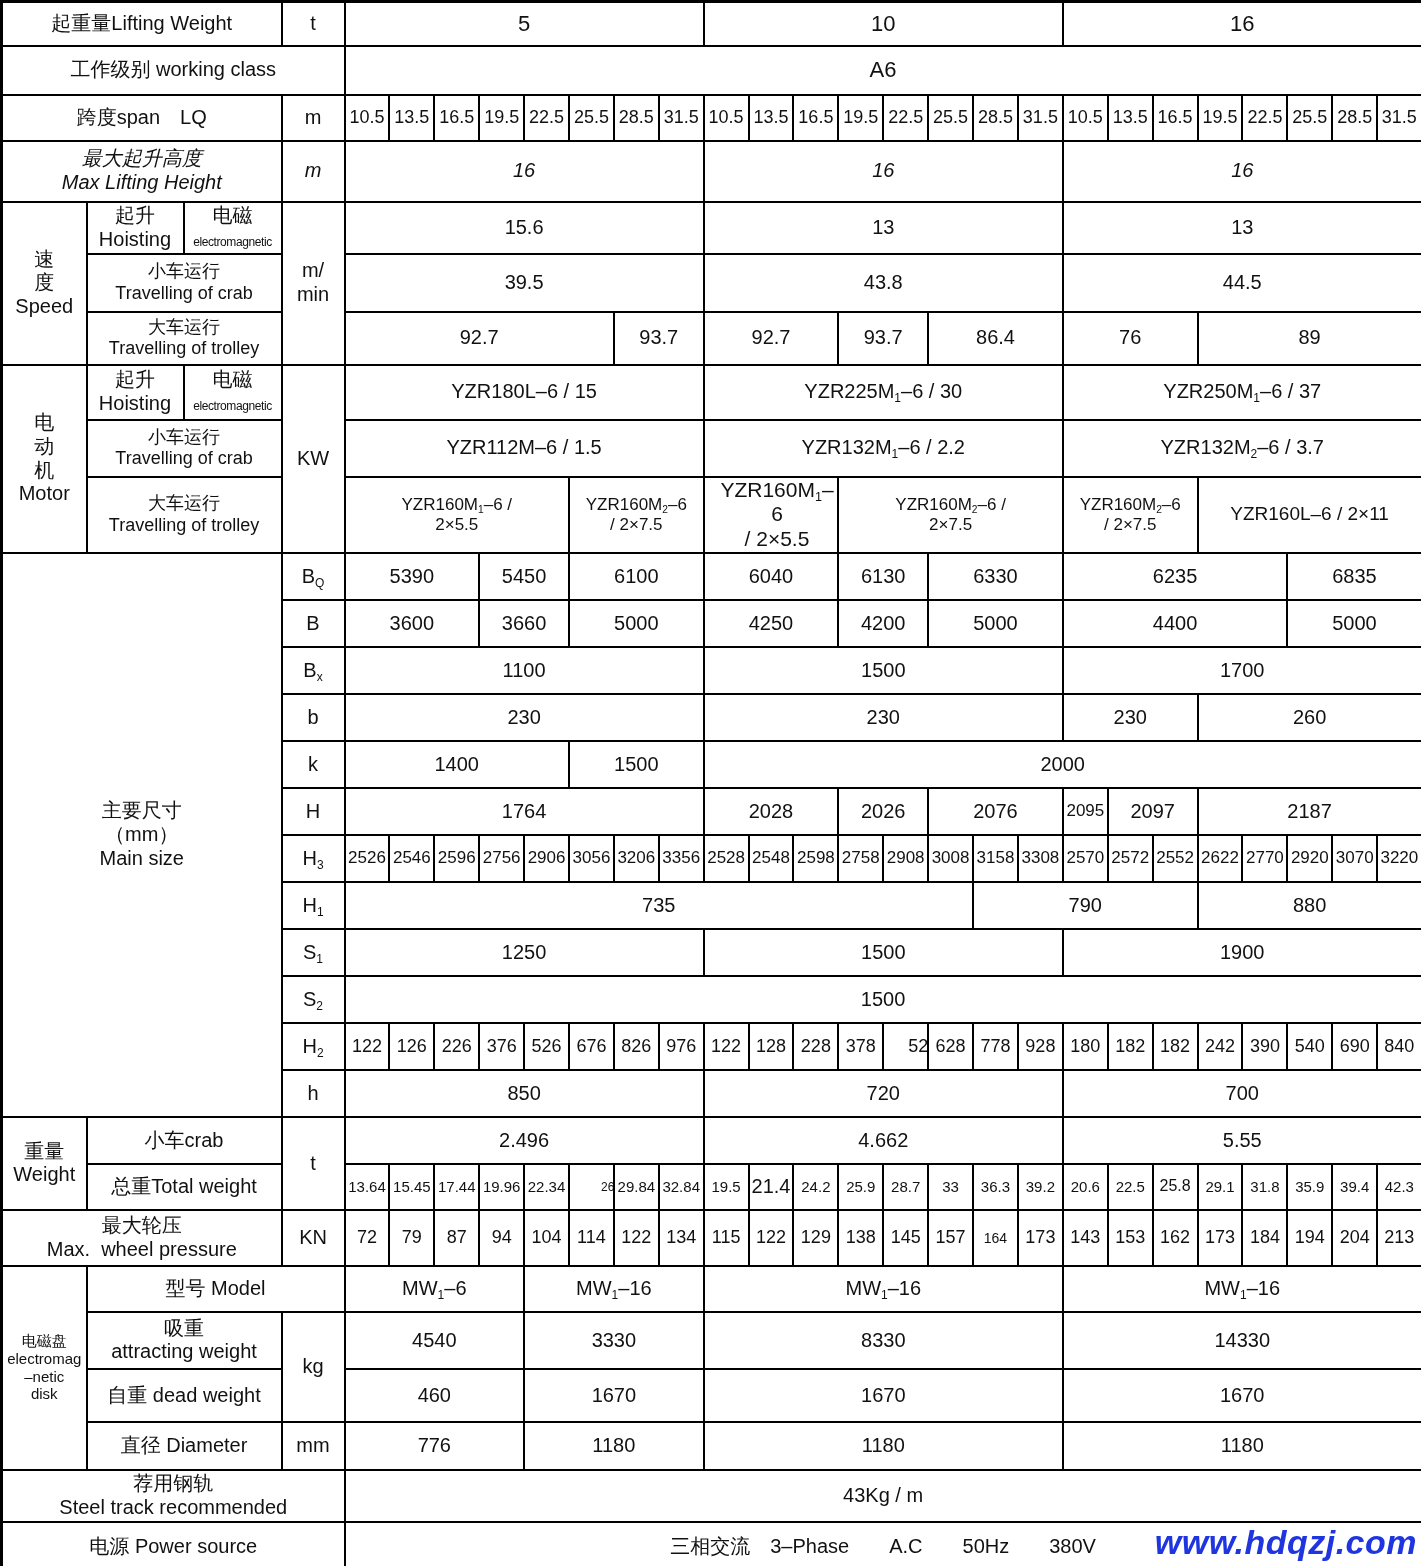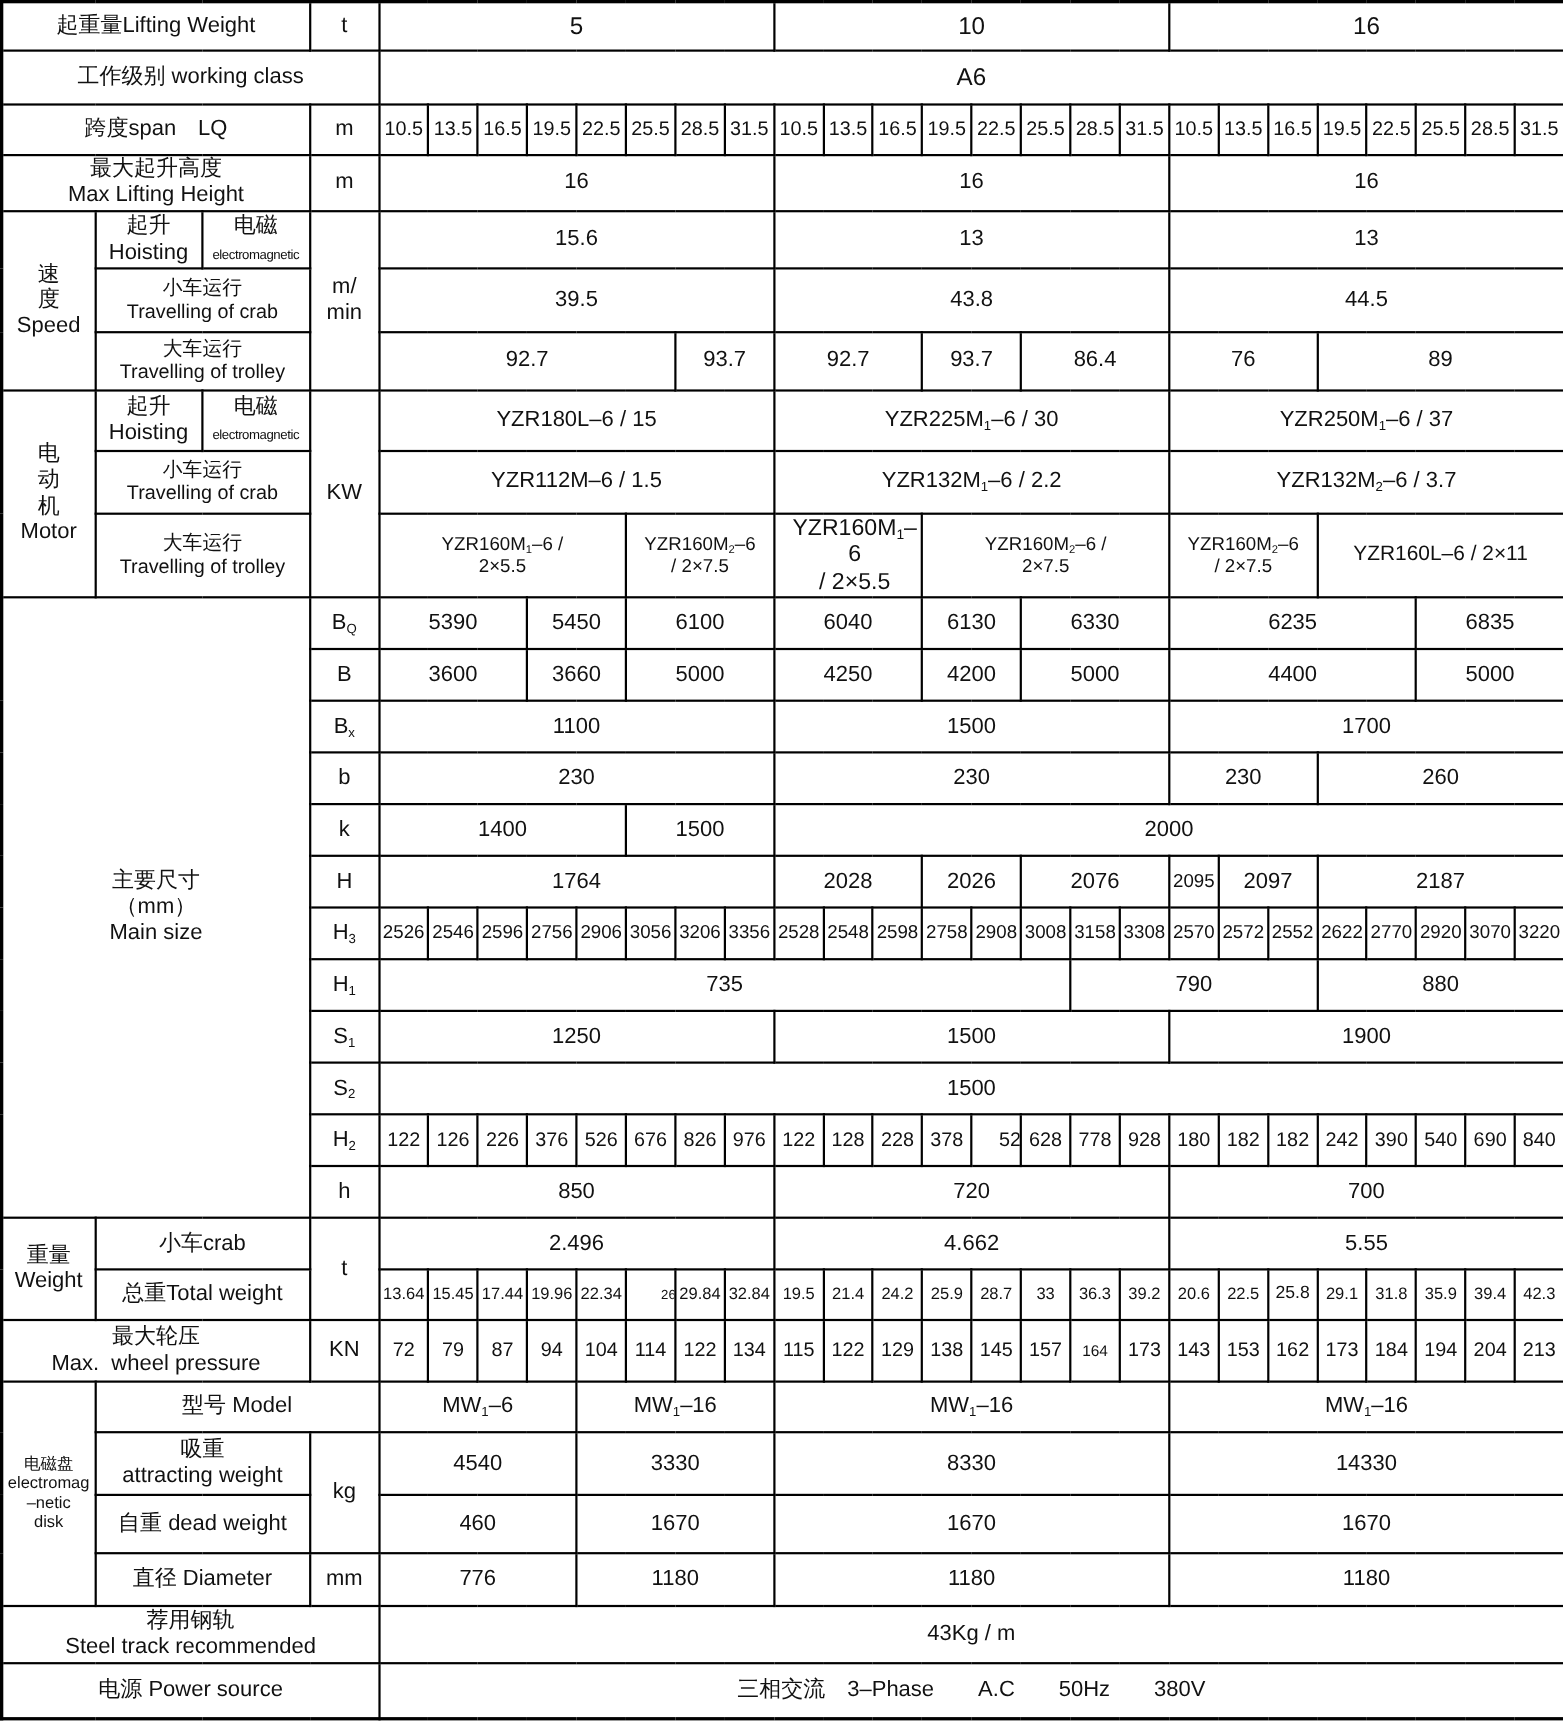--- a/index.html
+++ b/index.html
@@ -115,21 +115,21 @@
           <td class="val" style="font-size: 18px;">31.5</td>
           <td class="val" style="font-size: 18px;">10.5</td>
           <td class="val" style="font-size: 18px;">13.5</td>
           <td class="val" style="font-size: 18px;">16.5</td>
           <td class="val" style="font-size: 18px;">19.5</td>
           <td class="val" style="font-size: 18px;">22.5</td>
           <td class="val" style="font-size: 18px;">25.5</td>
           <td class="val" style="font-size: 18px;">28.5</td>
           <td class="val" style="font-size: 18px;">31.5</td>
         </tr>
-        <tr style="height: 51px;">
+        <tr style="height: 61px; font-style: italic;">
           <td class="lbl" colspan="3">最大起升高度<br>Max Lifting Height</td>
           <td class="lbl">m</td>
           <td class="val" colspan="8">16</td>
           <td class="val" colspan="8">16</td>
           <td class="val" colspan="8">16</td>
         </tr>
         <tr style="height: 52px;">
           <td class="lbl" rowspan="3">速<br>度<br>Speed</td>
           <td class="lbl">起升<br>Hoisting</td>
           <td class="lbl">电磁<br><span class="xs">electromagnetic</span></td>
@@ -318,21 +318,21 @@
           <td class="lbl" colspan="2">总重Total weight</td>
           <td class="val" style="font-size: 15px;">13.64</td>
           <td class="val" style="font-size: 15px;">15.45</td>
           <td class="val" style="font-size: 15px;">17.44</td>
           <td class="val" style="font-size: 15px;">19.96</td>
           <td class="val" style="font-size: 15px;">22.34</td>
           <td class="val" style="font-size: 12px; padding-left: 31px;">26.64</td>
           <td class="val" style="font-size: 15px;">29.84</td>
           <td class="val" style="font-size: 15px;">32.84</td>
           <td class="val" style="font-size: 15px;">19.5</td>
-          <td class="val" style="font-size: 15px;">21.4</td>
+          <td class="val" style="font-size: 20px;">21.4</td>
           <td class="val" style="font-size: 15px;">24.2</td>
           <td class="val" style="font-size: 15px;">25.9</td>
           <td class="val" style="font-size: 15px;">28.7</td>
           <td class="val" style="font-size: 15px;">33</td>
           <td class="val" style="font-size: 15px;">36.3</td>
           <td class="val" style="font-size: 15px;">39.2</td>
           <td class="val" style="font-size: 15px;">20.6</td>
           <td class="val" style="font-size: 15px;">22.5</td>
           <td class="val" style="font-size: 16px;">25.8</td>
           <td class="val" style="font-size: 15px;">29.1</td>
@@ -403,13 +403,14 @@
         <tr style="height: 52px;">
           <td class="lbl" colspan="4">荐用钢轨<br>Steel track recommended</td>
           <td class="val" colspan="24">43Kg / m</td>
         </tr>
         <tr style="height: 51px;">
           <td class="lbl" colspan="4">电源 Power source</td>
           <td class="val" colspan="24">三相交流　3–Phase　　A.C　　50Hz　　380V</td>
         </tr>
       </tbody>
   </table>
+  <div class="watermark" style="color: rgb(31, 53, 224);">www.hdqzj.com</div>
 </div>
 
 </body></html>

